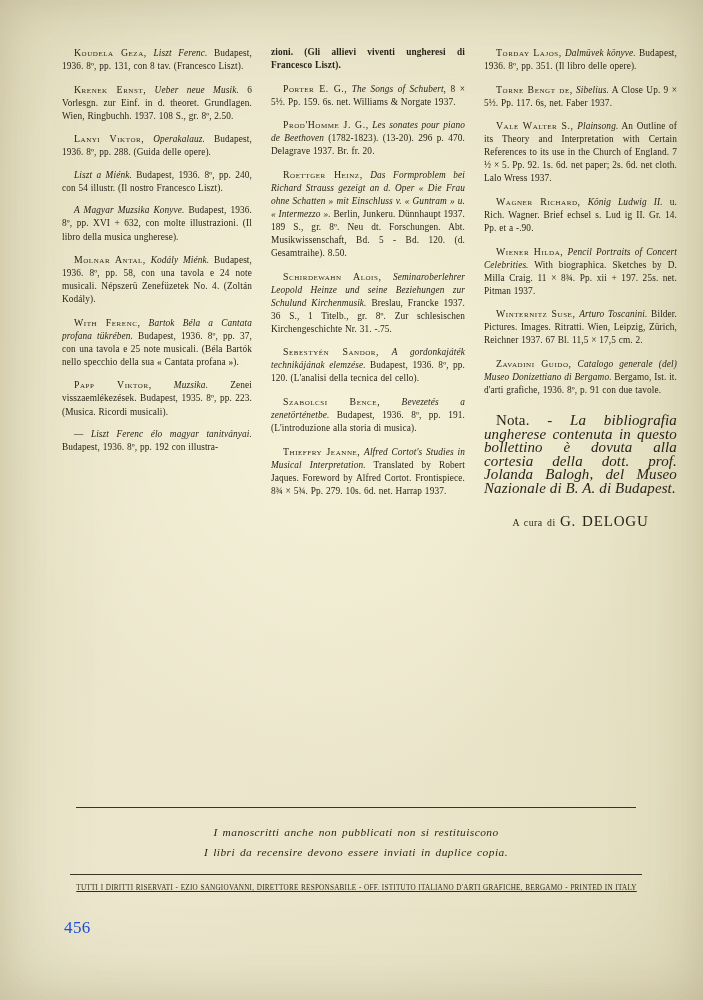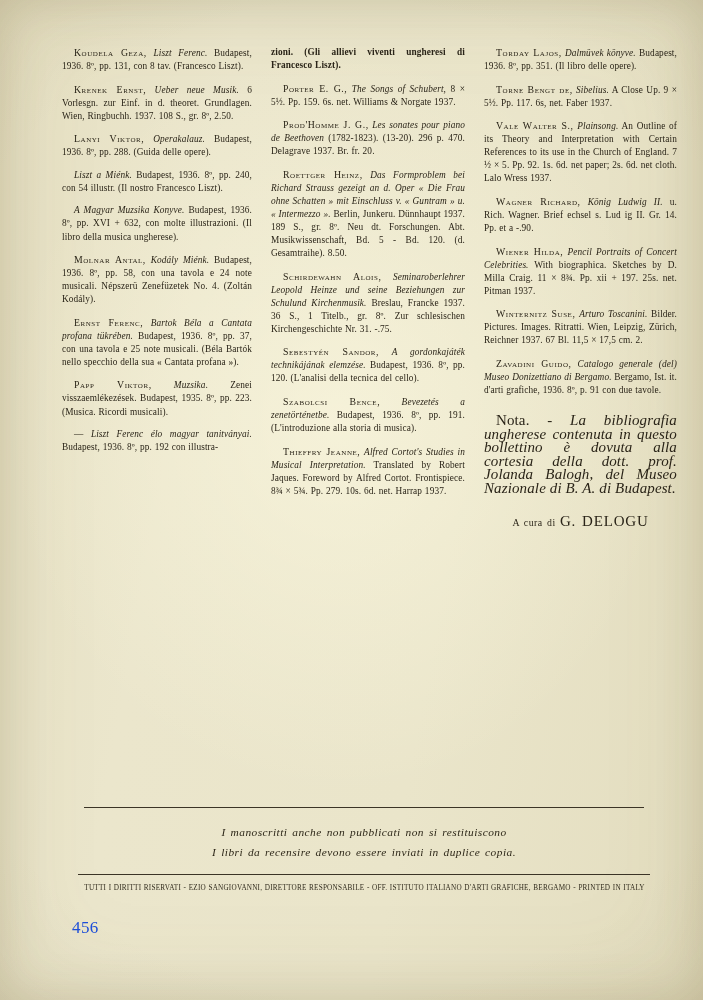--- a/index.html
+++ b/index.html
@@ -71,21 +71,21 @@
   .sc {
     font-variant: small-caps;
     letter-spacing: 0.55px;
     font-size: 9.8px;
   }
   .it { font-style: italic; }
 
   
   .lower {
     position: absolute;
-    left: 12px;
+    left: 4px;
     top: 0;
     width: 583px;
     height: 1000px;
     pointer-events: none;
     z-index: 3;
   }
   .lower > * { pointer-events: auto; }
 
   .rule-top {
     position: absolute;
@@ -121,20 +121,21 @@
     left: 60px;
     top: 884px;
     width: 585px;
     text-align: center;
     font-variant: small-caps;
     font-size: 7.2px;
     letter-spacing: 0.22px;
     word-spacing: 0.5px;
     color: #312b1d;
     white-space: nowrap;
+    text-decoration: underline;
   }
   .folio {
     position: absolute;
     left: 60px;
     top: 918px;
     font-size: 17px;
     color: #1d4ed8;
     letter-spacing: 0.4px;
   }
   
@@ -184,21 +185,21 @@
         <span class="it">Liszt a Miénk.</span><span> Budapest, 1936. 8º, pp. 240, con 54 illustr. (Il nostro Francesco Liszt).</span>
       </p>
       <p class="entry">
         <span class="it">A Magyar Muzsika Konyve.</span><span> Budapest, 1936. 8º, pp. XVI + 632, con molte illustrazioni. (Il libro della musica ungherese).</span>
       </p>
       <p class="entry">
         <span class="sc">Molnar Antal,</span>
         <span class="it">Kodály Miénk.</span><span> Budapest, 1936. 8º, pp. 58, con una tavola e 24 note musicali. Népszerü Zenefüzetek No. 4. (Zoltán Kodály).</span>
       </p>
       <p class="entry">
-        <span class="sc">Ernst Ferenc,</span>
+        <span class="sc">With Ferenc,</span>
         <span class="it">Bartok Béla a Cantata profana tükrében.</span><span> Budapest, 1936. 8º, pp. 37, con una tavola e 25 note musicali. (Béla Bartók nello specchio della sua « Cantata profana »).</span>
       </p>
       <p class="entry">
         <span class="sc">Papp Viktor,</span>
         <span class="it">Muzsika.</span><span> Zenei visszaemlékezések. Budapest, 1935. 8º, pp. 223. (Musica. Ricordi musicali).</span>
       </p>
       <p class="entry dash">
         <span>— </span><span class="it">Liszt Ferenc élo magyar tanitványai.</span><span> Budapest, 1936. 8º, pp. 192 con illustra-</span>
       </p>
     </div>

